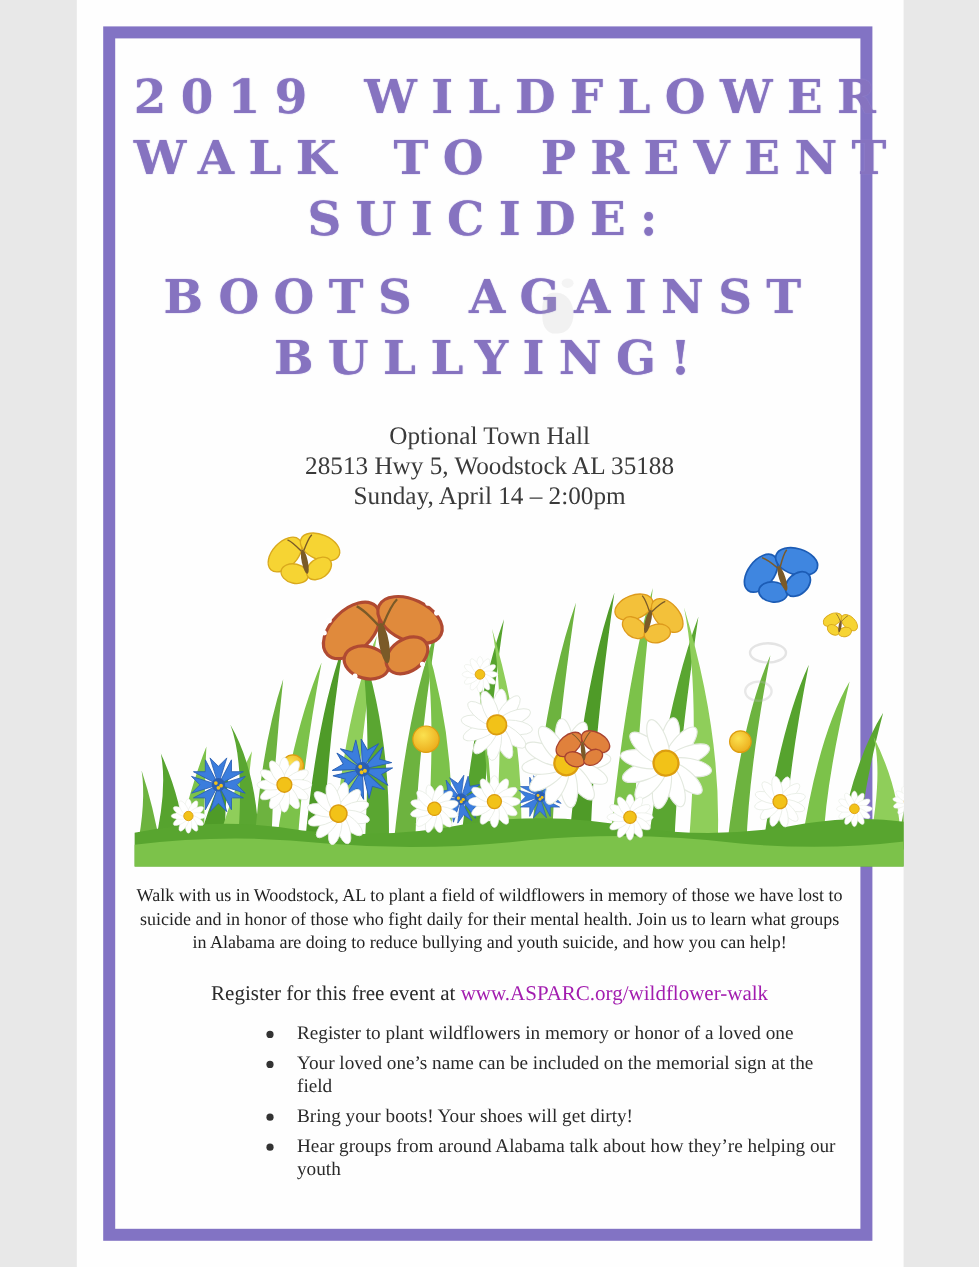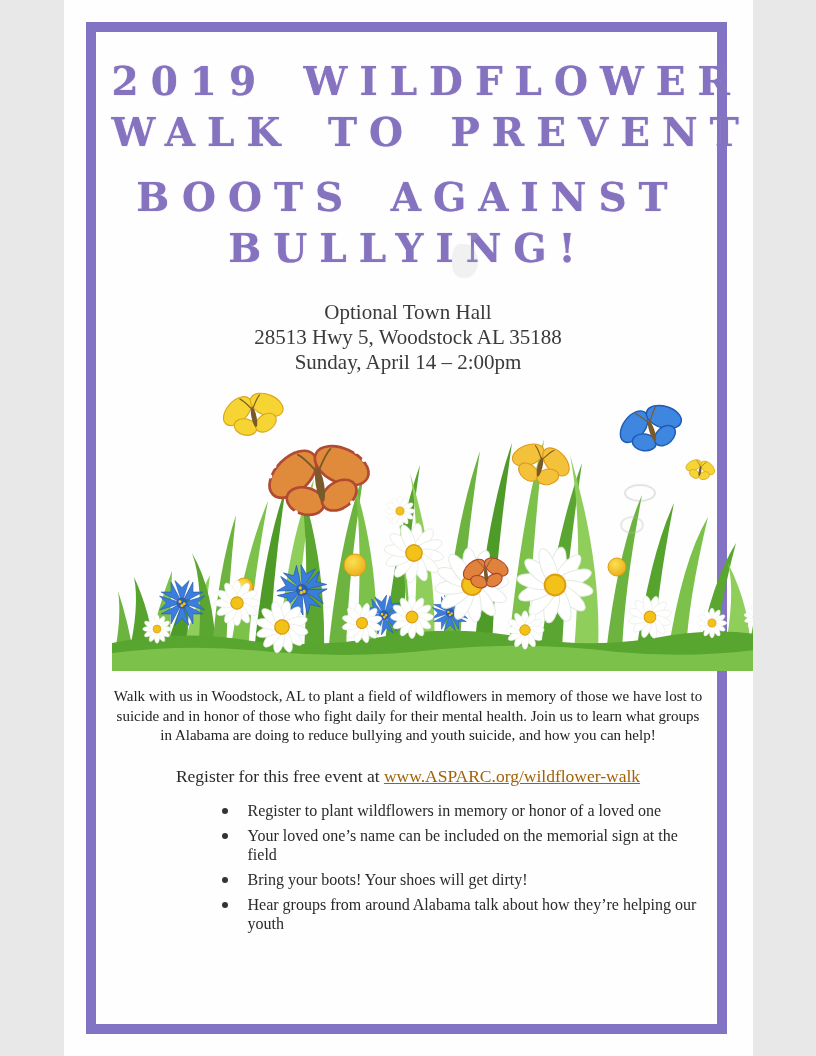--- a/index.html
+++ b/index.html
@@ -51,22 +51,21 @@
     max-width:668px;
     font-size:15px;
     line-height:19.5px;
     color:#222;
   }
   .register-line{
     margin-top:20px;
     font-size:17.5px;
   }
   .register-line a{
-    color:#a16207;
-    text-decoration:underline;
+    color:#a21caf;
     cursor:pointer;
   }
   ul.bullets{
     margin:14px 0 0 96px;
     padding:0;
     text-align:left;
     list-style:none;
     font-size:16px;
     line-height:19px;
   }
@@ -97,20 +96,21 @@
 
 <div class="page">
   <div class="frame"></div>
 
   <div class="content">
 
     <div class="title-block">
       <div>
         <div class="tline">2019 WILDFLOWER</div>
         <div class="tline">WALK TO PREVENT</div>
+        <div class="tline">SUICIDE:</div>
       </div>
       <div class="title-part2">
         <div class="tline">BOOTS AGAINST</div>
         <div class="tline">BULLYING!</div>
       </div>
     </div>
 
     <div class="event-details">
       <div>Optional Town Hall</div>
       <div>28513 Hwy 5, Woodstock AL 35188</div>

